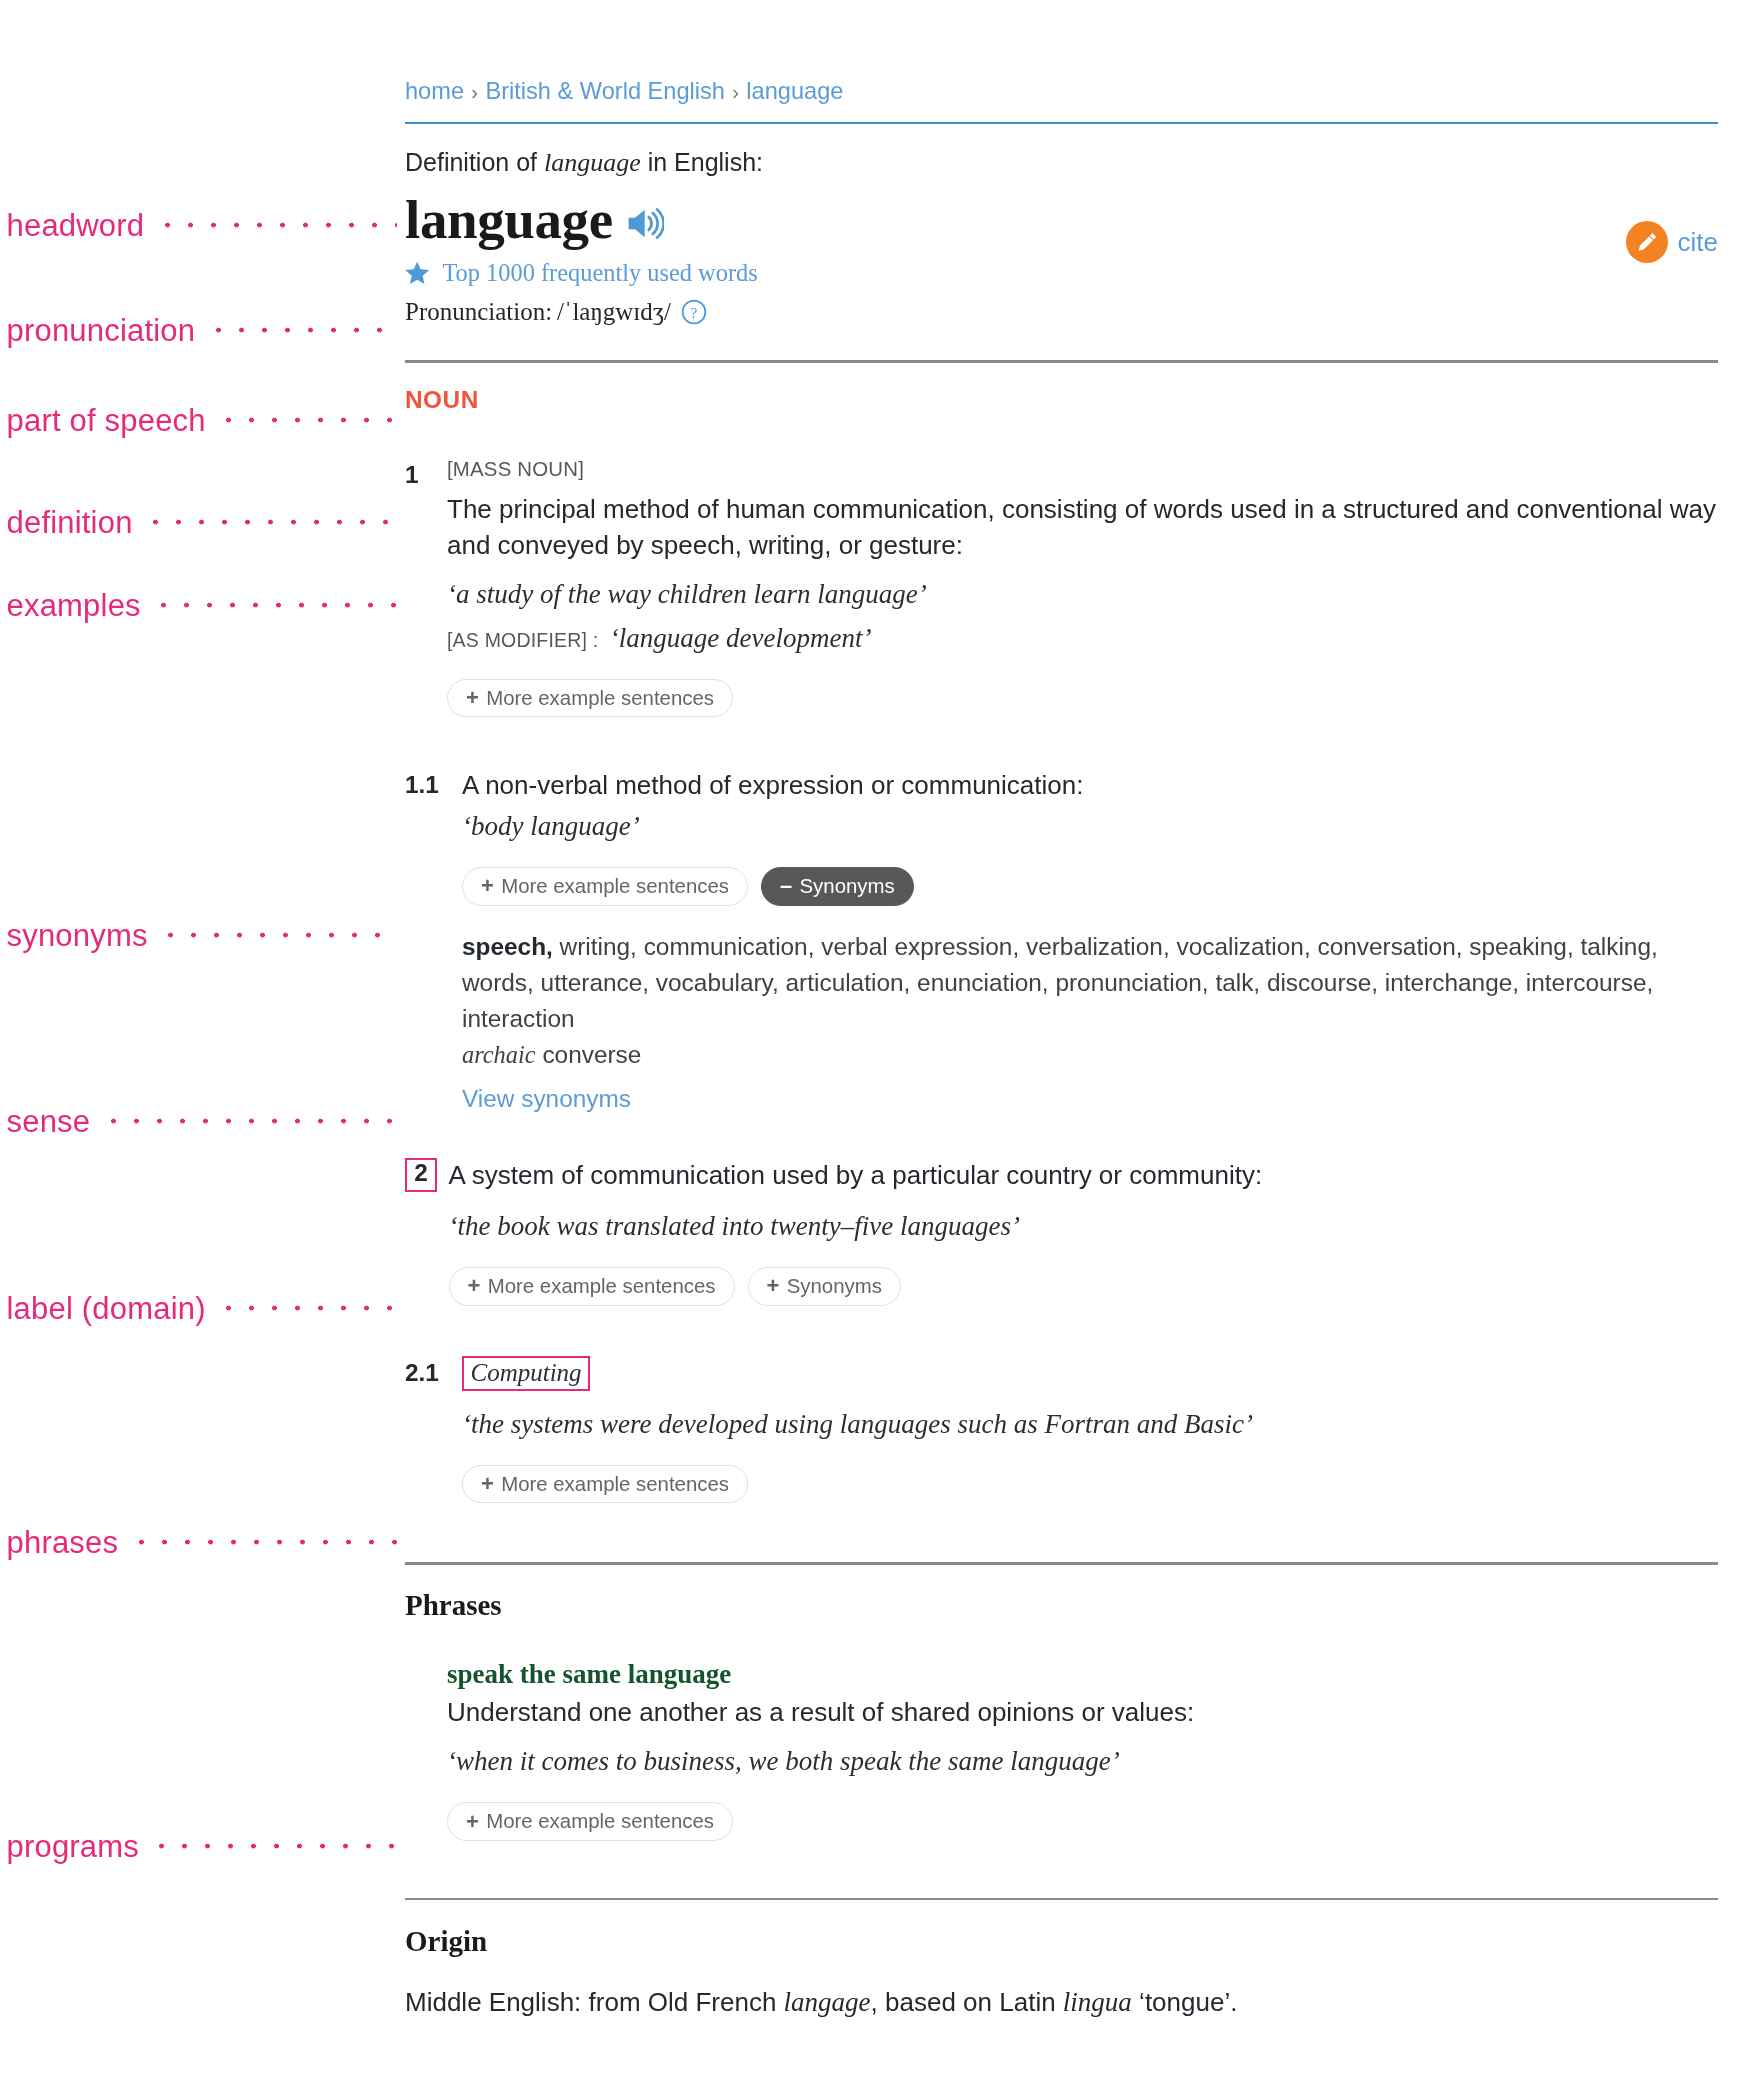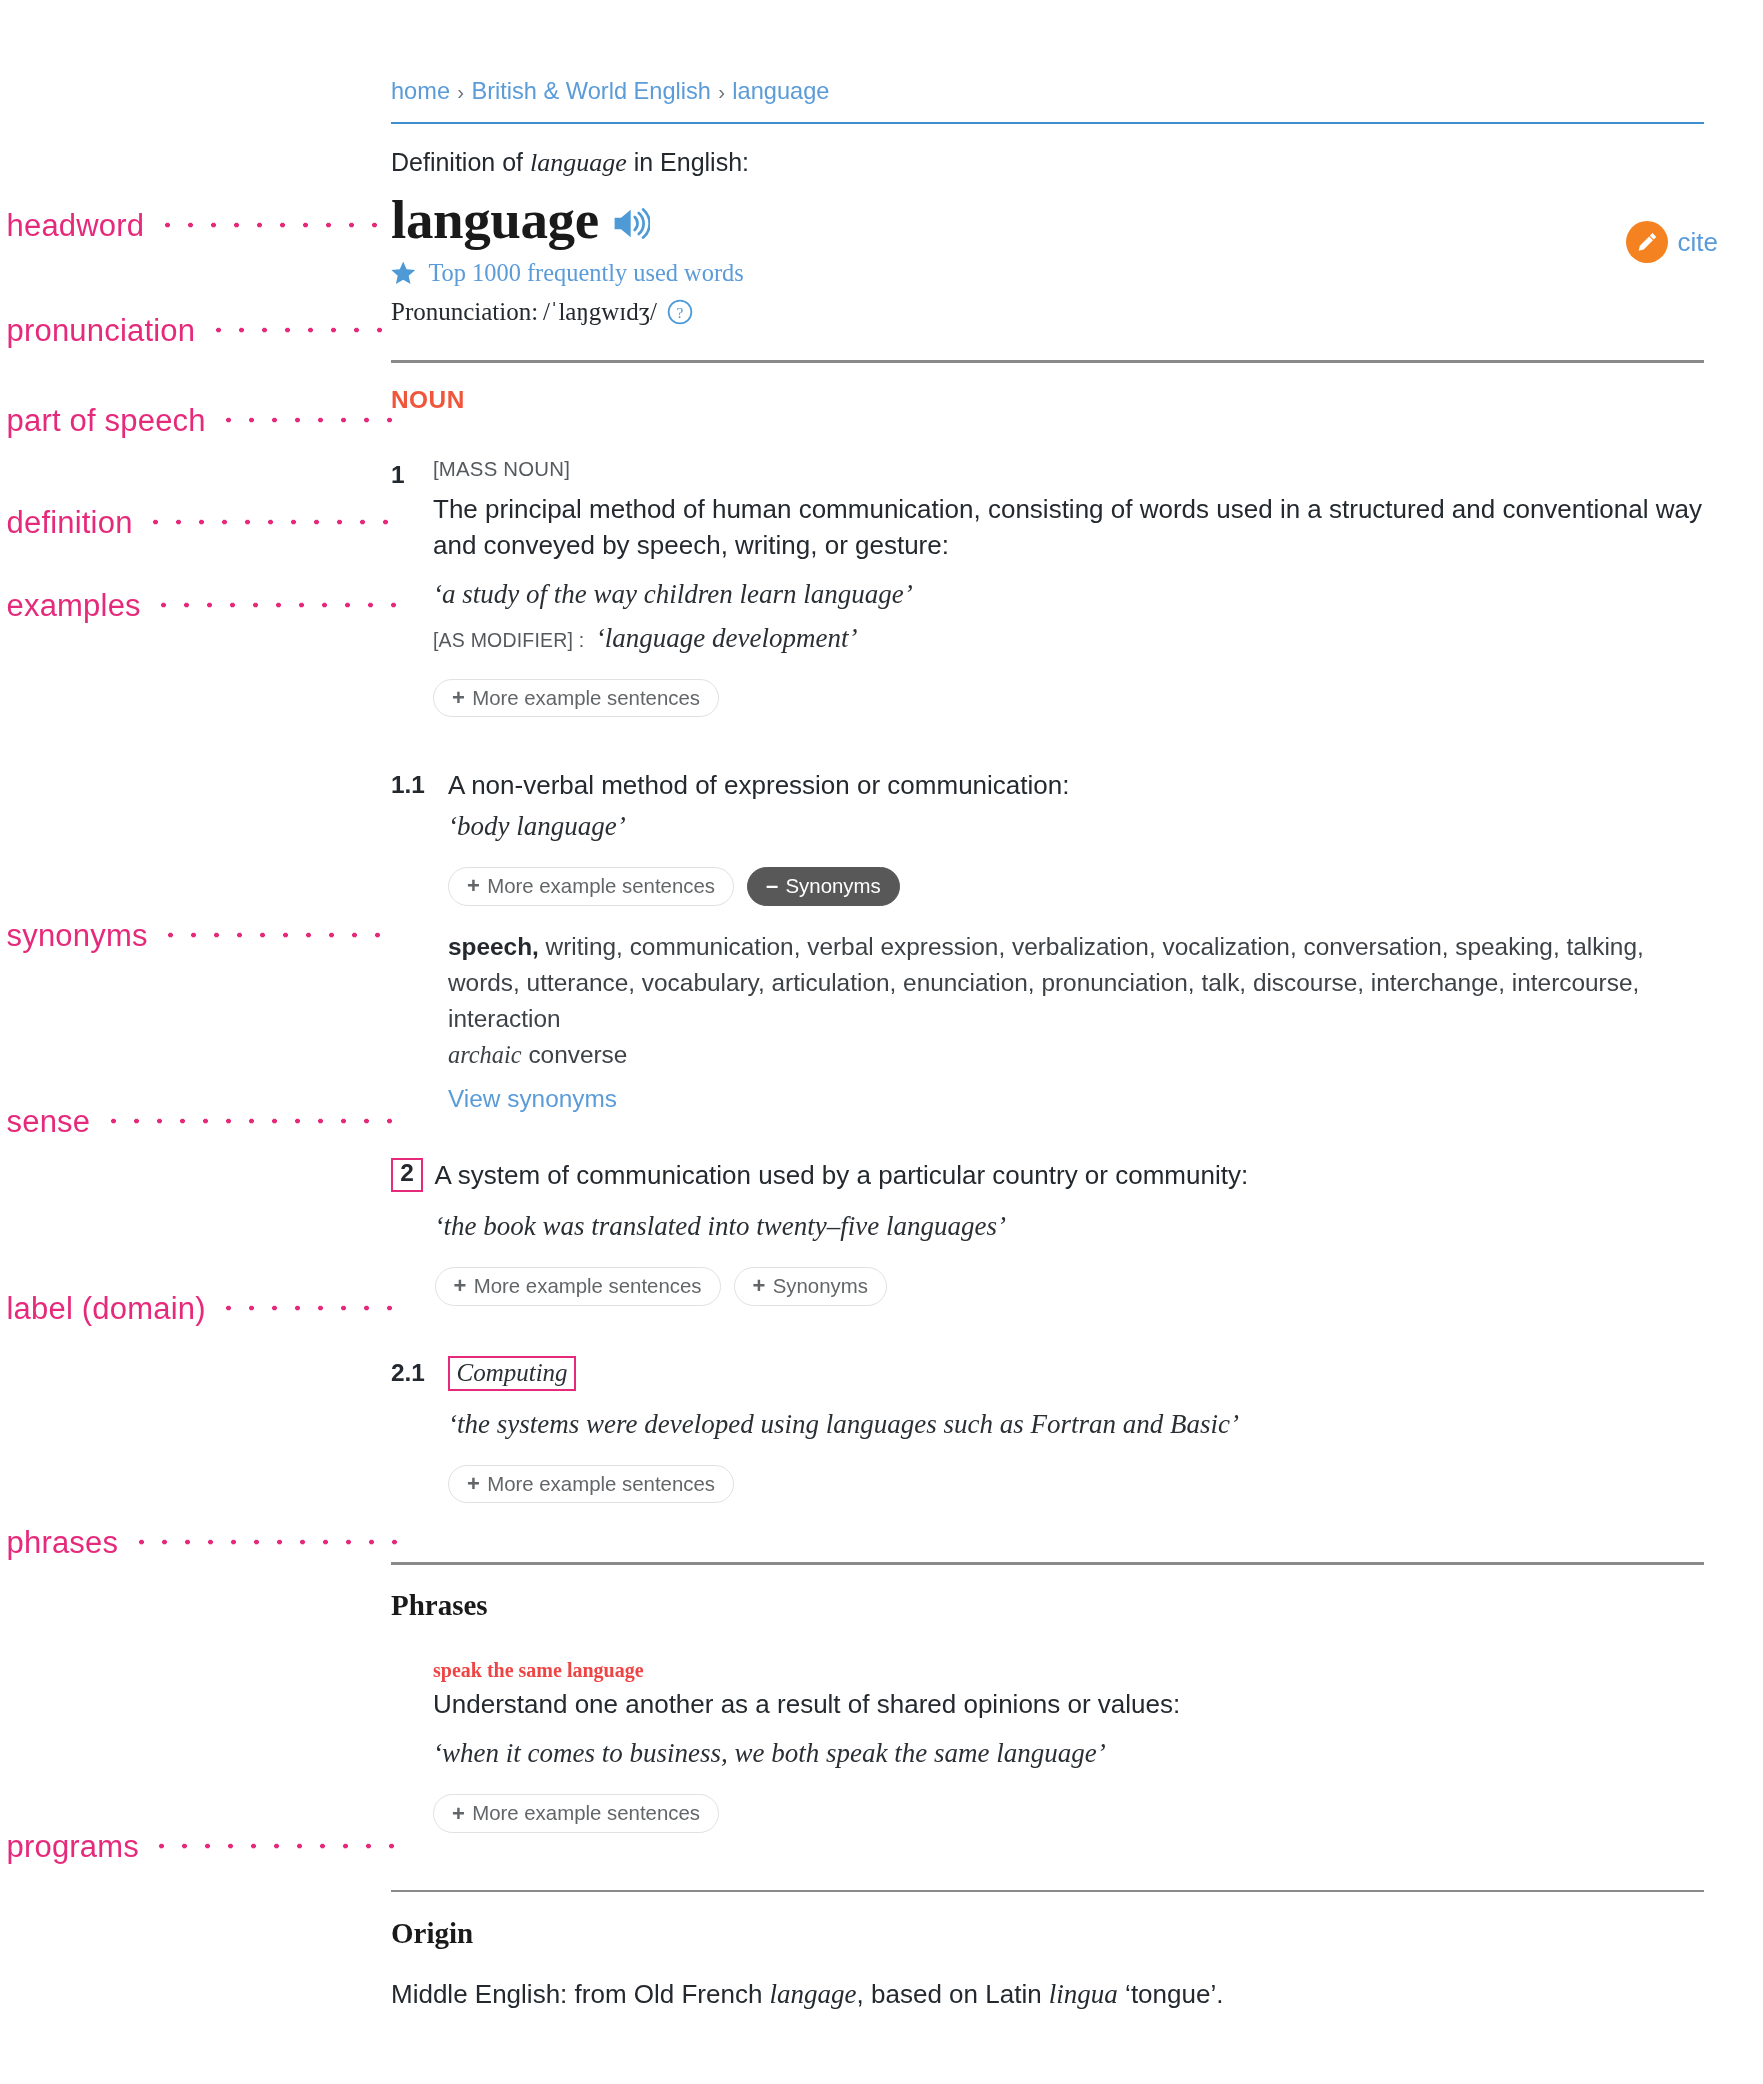--- a/index.html
+++ b/index.html
@@ -24,21 +24,21 @@
   }
   .gutter {
     position: absolute;
     left: 0;
     top: 0;
     width: 405px;
     height: 2084px;
   }
   .content {
     position: absolute;
-    left: 391px;
+    left: 405px;
     top: 0;
     width: 1313px;
   }
 
   
   .anno {
     position: absolute;
     right: 0;
     display: flex;
     align-items: baseline;
@@ -295,22 +295,22 @@
   
   .section-head {
     font-family: "Liberation Serif", serif;
     font-weight: bold;
     font-size: 29px;
     color: #1a1a1a;
   }
   .phrase-name {
     font-family: "Liberation Serif", serif;
     font-weight: bold;
-    font-size: 20px;
-    color: #ef4444;
+    font-size: 27px;
+    color: #14532d;
   }
   .origin-text {
     font-size: 26px;
     color: #23292e;
     line-height: 1.4;
   }
   .origin-text i { font-family: "Liberation Serif", serif; font-style: italic; font-size: 27px; }
 </style>
 </head>
 <body>

